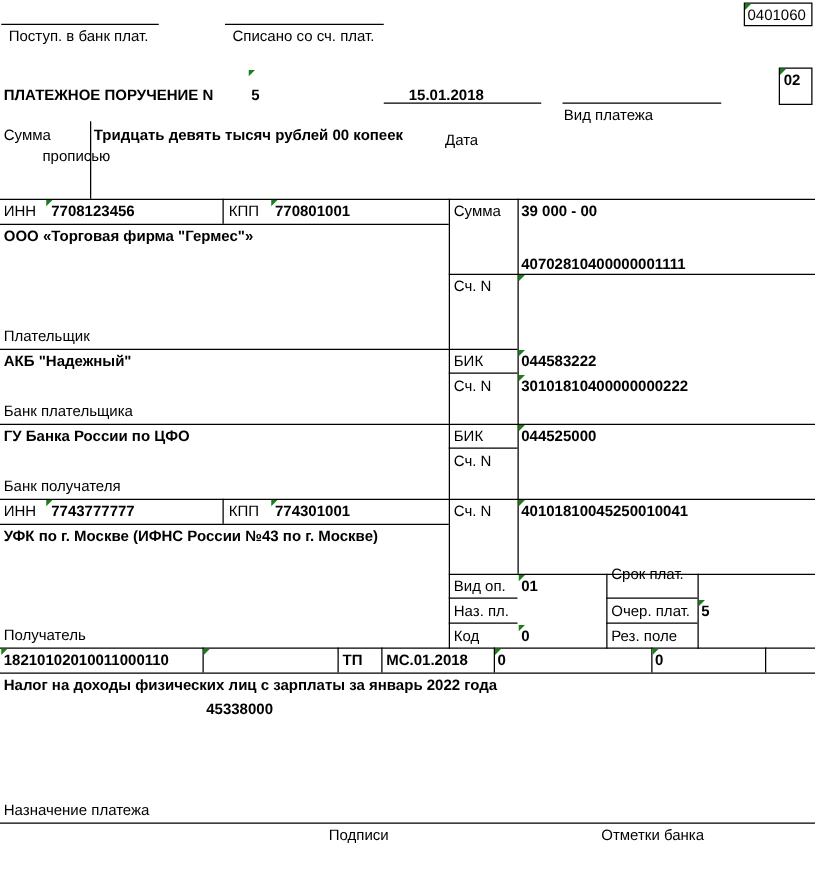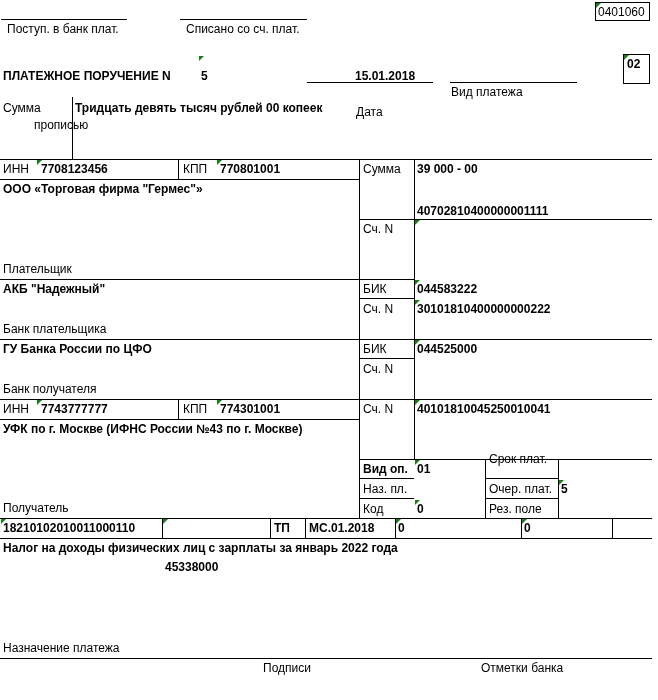--- a/index.html
+++ b/index.html
@@ -21,21 +21,21 @@
 <div class="tri" style="left:596px;top:3px;"></div>
 
 <div class="hl" style="left:1px;top:19px;width:126px;"></div>
 <span class="abs" style="left:7px;top:22px;">Поступ. в банк плат.</span>
 <div class="hl" style="left:180px;top:19px;width:127px;"></div>
 <span class="abs" style="left:186px;top:22px;">Списано со сч. плат.</span>
 
 <span class="abs b" style="left:3px;top:69px;">ПЛАТЕЖНОЕ ПОРУЧЕНИЕ N</span>
 <div class="tri" style="left:199px;top:56px;"></div>
 <span class="abs b" style="left:201px;top:69px;">5</span>
-<span class="abs b" style="left:355px;top:69px;">15.01.2018</span>
+<span class="abs b" style="left:327px;top:69px;">15.01.2018</span>
 <div class="hl" style="left:307px;top:82px;width:126px;"></div>
 <span class="abs" style="left:356px;top:85px;margin-top:20px;">Дата</span>
 <span class="abs" style="left:452px;top:69px;"></span>
 <div class="hl" style="left:450px;top:82px;width:127px;"></div>
 <span class="abs" style="left:451px;top:85px;">Вид платежа</span>
 <div class="box" style="left:623px;top:54px;width:27px;height:30px;">
   <span class="abs b" style="left:3px;top:2px;">02</span>
 </div>
 <div class="tri" style="left:624px;top:55px;"></div>
 
@@ -110,21 +110,21 @@
 <span class="abs b" style="left:41px;top:402px;">7743777777</span>
 <span class="abs" style="left:183px;top:402px;">КПП</span>
 <div class="tri" style="left:217px;top:400px;"></div>
 <span class="abs b" style="left:220px;top:402px;">774301001</span>
 <span class="abs b" style="left:3px;top:422px;">УФК по г. Москве (ИФНС России №43 по г. Москве)</span>
 <span class="abs" style="left:3px;top:501px;">Получатель</span>
 <span class="abs" style="left:363px;top:402px;">Сч. N</span>
 <div class="tri" style="left:415px;top:400px;"></div>
 <span class="abs b" style="left:417px;top:402px;">40101810045250010041</span>
 
-<span class="abs" style="left:363px;top:462px;font-weight:bold;">Вид оп.</span>
+<span class="abs" style="left:363px;top:462px;">Вид оп.</span>
 <div class="tri" style="left:415px;top:460px;"></div>
 <span class="abs b" style="left:417px;top:462px;">01</span>
 <span class="abs" style="left:363px;top:482px;">Наз. пл.</span>
 <span class="abs b" style="left:417px;top:482px;"></span>
 <span class="abs" style="left:363px;top:502px;">Код</span>
 <div class="tri" style="left:415px;top:500px;"></div>
 <span class="abs b" style="left:417px;top:502px;">0</span>
 <span class="abs" style="left:489px;top:452px;">Срок плат.</span>
 <span class="abs b" style="left:561px;top:462px;"></span>
 <span class="abs" style="left:489px;top:482px;">Очер. плат.</span>

